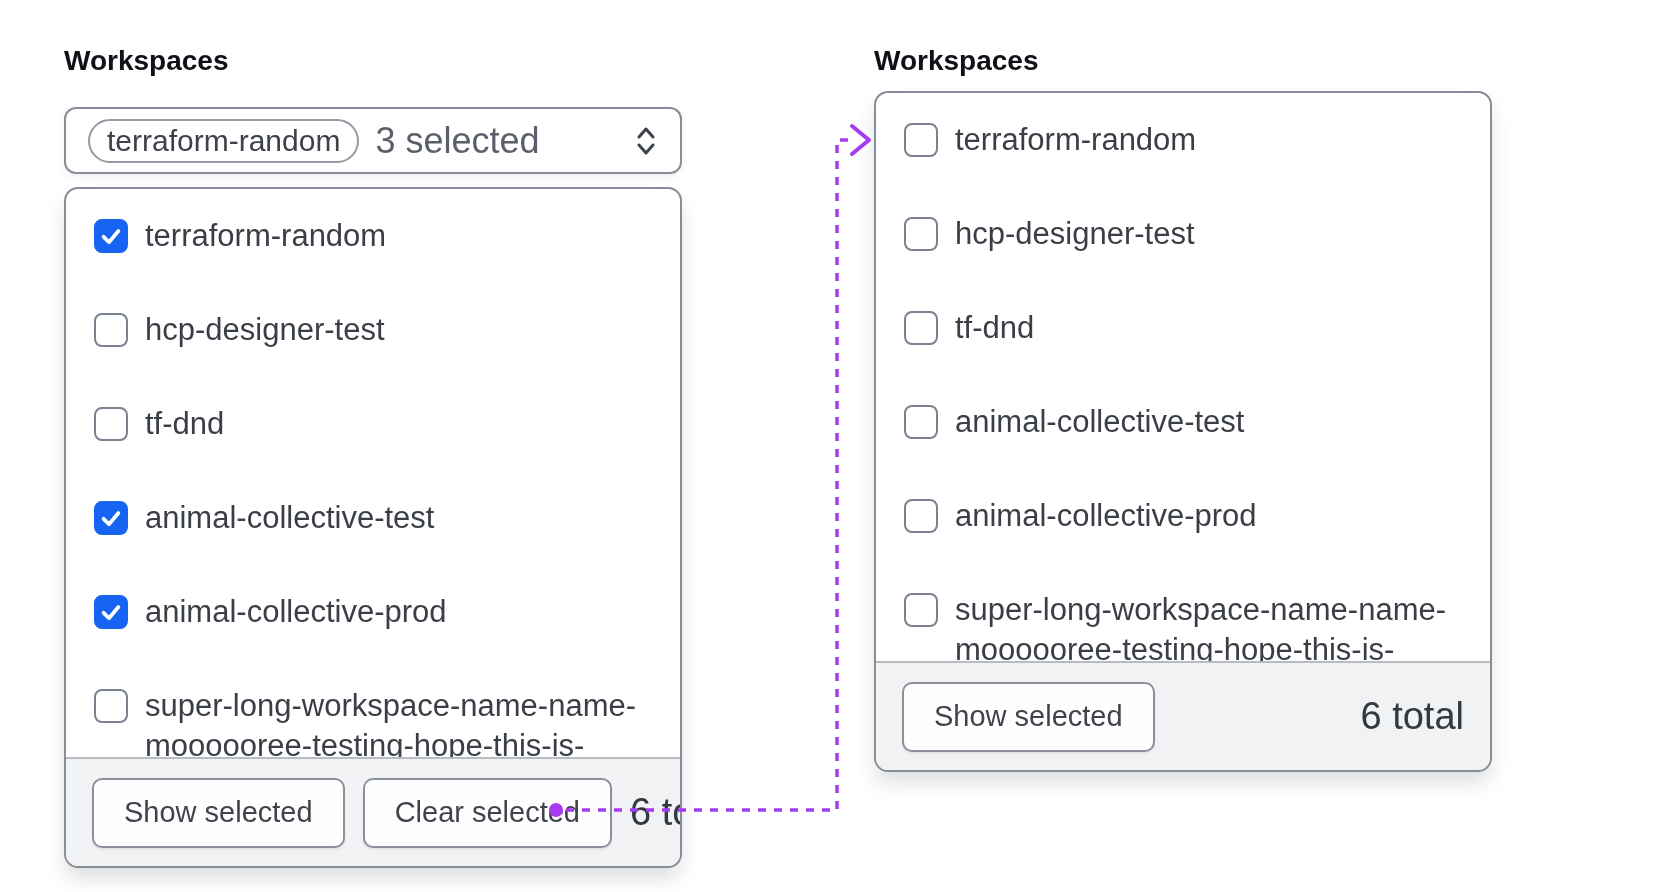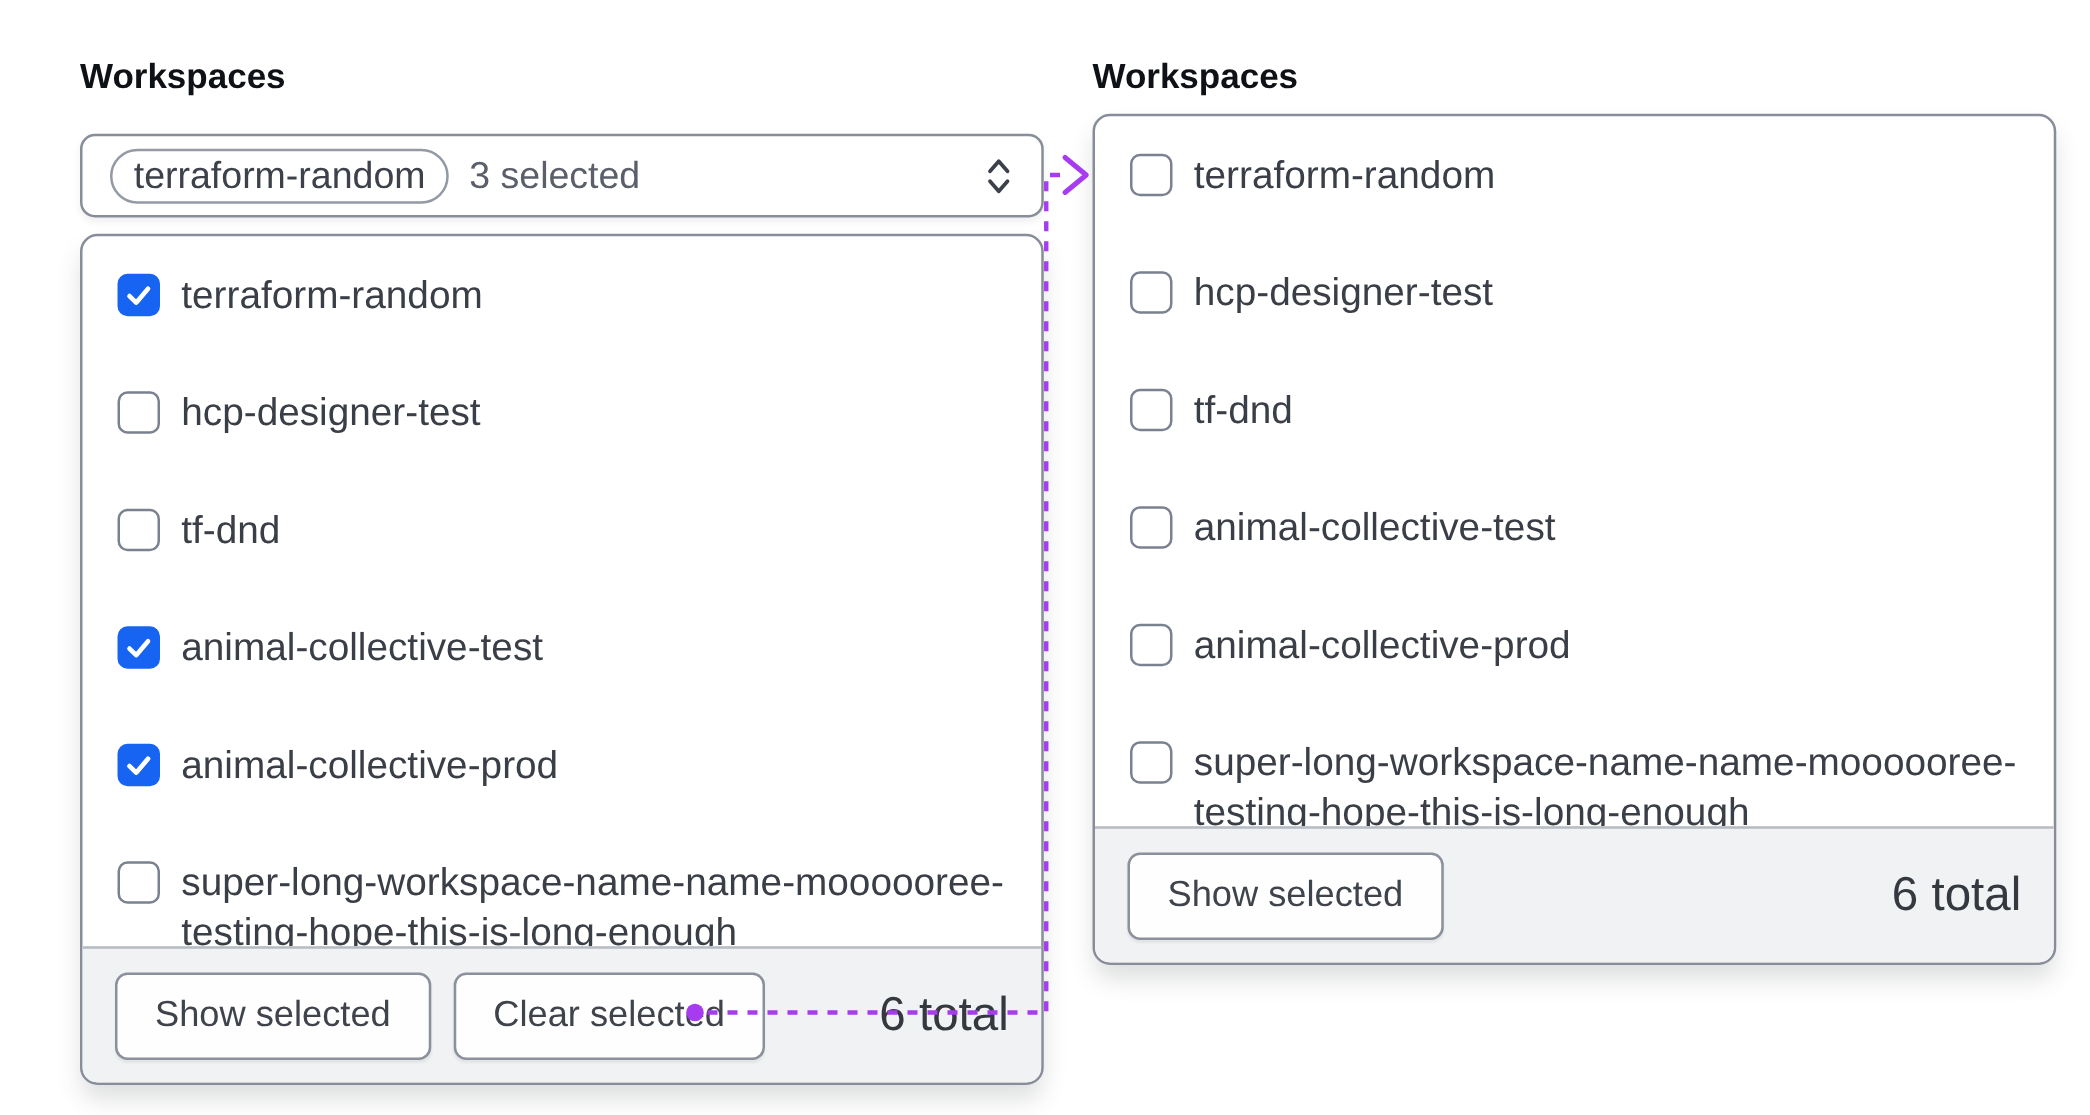--- a/index.html
+++ b/index.html
@@ -11,21 +11,21 @@
   .stage {
     position: relative;
     width: 1672px;
     height: 892px;
     overflow: hidden;
     background: #ffffff;
   }
   .panel {
     position: absolute;
     top: 44px;
-    width: 771px;
+    width: 618px;
     display: flex;
     flex-direction: column;
   }
   .panel.left  { left: 64px; }
   .panel.right { left: 874px; }
 
   .field-label {
     font-size: 28px;
     font-weight: 700;
     color: #0e1116;
@@ -59,21 +59,21 @@
     background: #fff;
     flex: 0 0 auto;
   }
   .tag.clipped {
     width: 238px;
     border-radius: 22px 6px 6px 22px;
     overflow: hidden;
     padding-right: 0;
   }
   .selected-count {
-    font-size: 30px;
+    font-size: 36px;
     color: #5a5f69;
     white-space: nowrap;
     margin-left: 2px;
   }
   .placeholder {
     font-size: 30px;
     color: #737a88;
   }
   .caret-sort { margin-left: auto; flex: 0 0 auto; display: block; }
 

